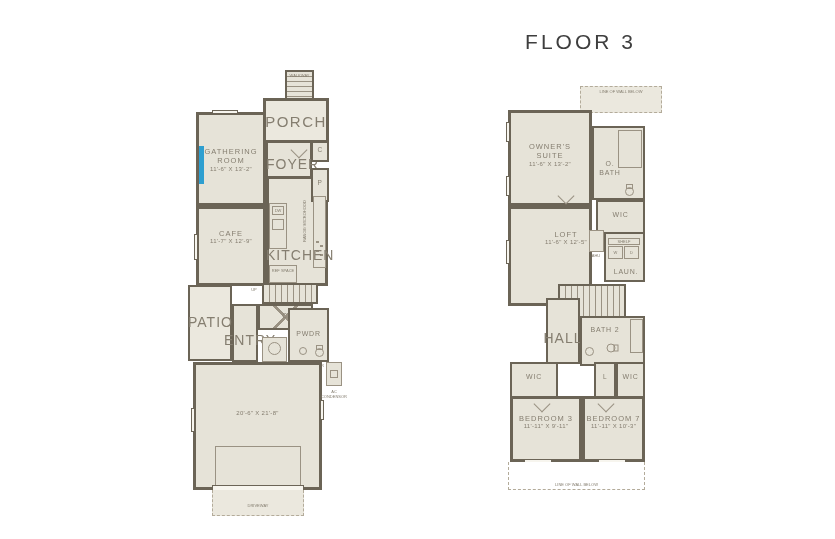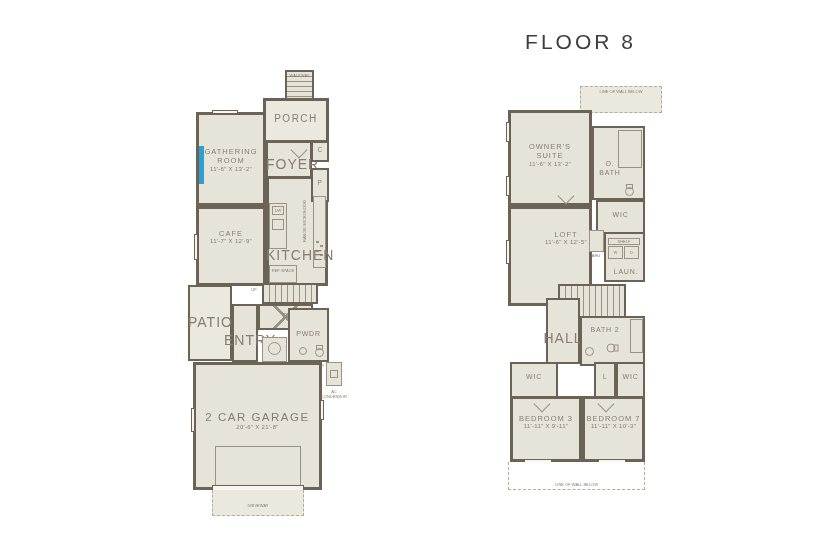--- a/index.html
+++ b/index.html
@@ -12,21 +12,21 @@
   .title{position:absolute;font-size:21px;letter-spacing:3px;color:var(--title);text-align:center;}
   .room{position:absolute;box-sizing:border-box;background:var(--floor);border:3px solid var(--wall);}
   .b2{border-width:2px}
   .out{background:var(--outdoor)}
   .dash{position:absolute;box-sizing:border-box;background:var(--outdoor);border:1.5px dashed var(--dashline);}
   .lbl{position:absolute;color:var(--text);text-align:center;line-height:1.25;letter-spacing:.5px;white-space:nowrap;}
   .wrap{white-space:normal}
   .rn{font-size:7.5px;letter-spacing:1px;display:block}
   .rd{font-size:6px;letter-spacing:.3px;display:block}
   .big{font-size:11.5px;letter-spacing:1.5px;display:block}
-  .f9{font-size:10px;letter-spacing:1.5px}
+  .f9{font-size:15px;letter-spacing:1.5px}
   .f8{font-size:14px;letter-spacing:1px}
   .f7{font-size:7px;letter-spacing:.8px}
   .f6{font-size:6.5px;letter-spacing:.5px}
   .micro{font-size:4px;letter-spacing:0}
   .stairsH{background:repeating-linear-gradient(to bottom,var(--floor) 0 4px,var(--line) 4px 5px);}
   .stairsV{background:repeating-linear-gradient(to right,var(--floor) 0 5px,var(--line) 5px 6px);}
   .xbox{background-image:linear-gradient(45deg,transparent 47%,var(--line) 47%,var(--line) 53%,transparent 53%),
         linear-gradient(-45deg,transparent 47%,var(--line) 47%,var(--line) 53%,transparent 53%);}
   .win{position:absolute;background:#f7f5ee;border:1px solid var(--wall);box-sizing:border-box;}
   .accent{position:absolute;background:var(--accent);}
@@ -110,34 +110,33 @@
   <div class="fix oval" style="left:299px;top:347px;width:8px;height:8px"></div>
 
   <div class="fix" style="left:262px;top:337px;width:25px;height:25px"></div>
   <div class="fix oval" style="left:268px;top:342px;width:13px;height:13px"></div>
   <div class="lbl micro wrap" style="left:286px;top:363px;width:40px">TANKLESS WATER HEATER</div>
 
   <div class="room" style="left:193px;top:362px;width:129px;height:128px"></div>
   <div class="win" style="left:191px;top:408px;width:4px;height:24px"></div>
   <div class="win" style="left:320px;top:400px;width:4px;height:20px"></div>
   <div class="lbl" style="left:193px;top:410px;width:129px">
-    <span class="big">2 CAR GARAGE</span>
     <span class="rd">20'-6" X 21'-8"</span>
   </div>
   <div class="fix" style="left:215px;top:446px;width:86px;height:42px;border-bottom:none;background:transparent"></div>
   <div class="win" style="left:212px;top:485px;width:92px;height:6px"></div>
 
   <div class="dash" style="left:212px;top:490px;width:92px;height:26px;border-top:none"></div>
   <div class="lbl micro" style="left:212px;top:503px;width:92px">DRIVEWAY</div>
 
   <div class="fix" style="left:326px;top:362px;width:16px;height:24px"></div>
   <div class="fix xbox" style="left:330px;top:370px;width:8px;height:8px"></div>
   <div class="lbl micro wrap" style="left:318px;top:389px;width:32px">AC CONDENSOR</div>
 
-  <div class="title" style="left:498px;top:30px;width:165px">FLOOR 8</div>
+  <div class="title" style="left:498px;top:30px;width:165px">FLOOR 3</div>
 
   <div class="dash" style="left:580px;top:86px;width:82px;height:27px"></div>
   <div class="lbl micro" style="left:580px;top:89px;width:82px">LINE OF WALL BELOW</div>
 
   <div class="room" style="left:508px;top:110px;width:84px;height:96px"></div>
   <div class="win" style="left:506px;top:122px;width:4px;height:20px"></div>
   <div class="win" style="left:506px;top:176px;width:4px;height:20px"></div>
   <div class="lbl wrap" style="left:518px;top:142px;width:64px">
     <span class="rn">OWNER'S SUITE</span>
     <span class="rd">11'-6" X 13'-2"</span>

